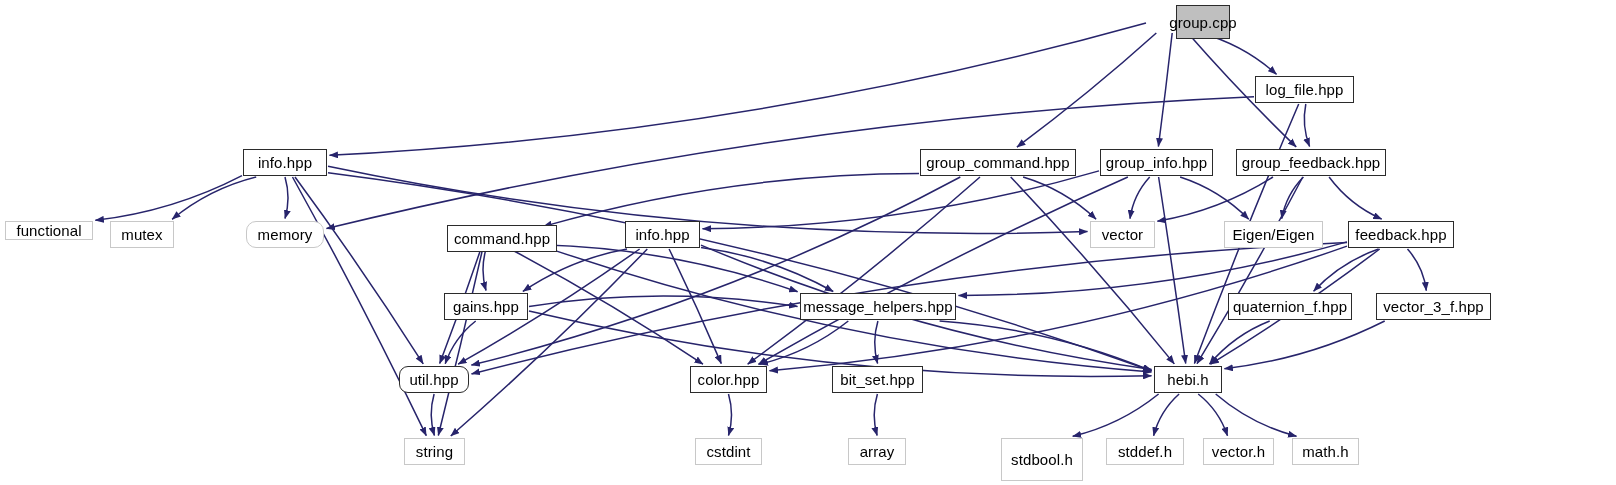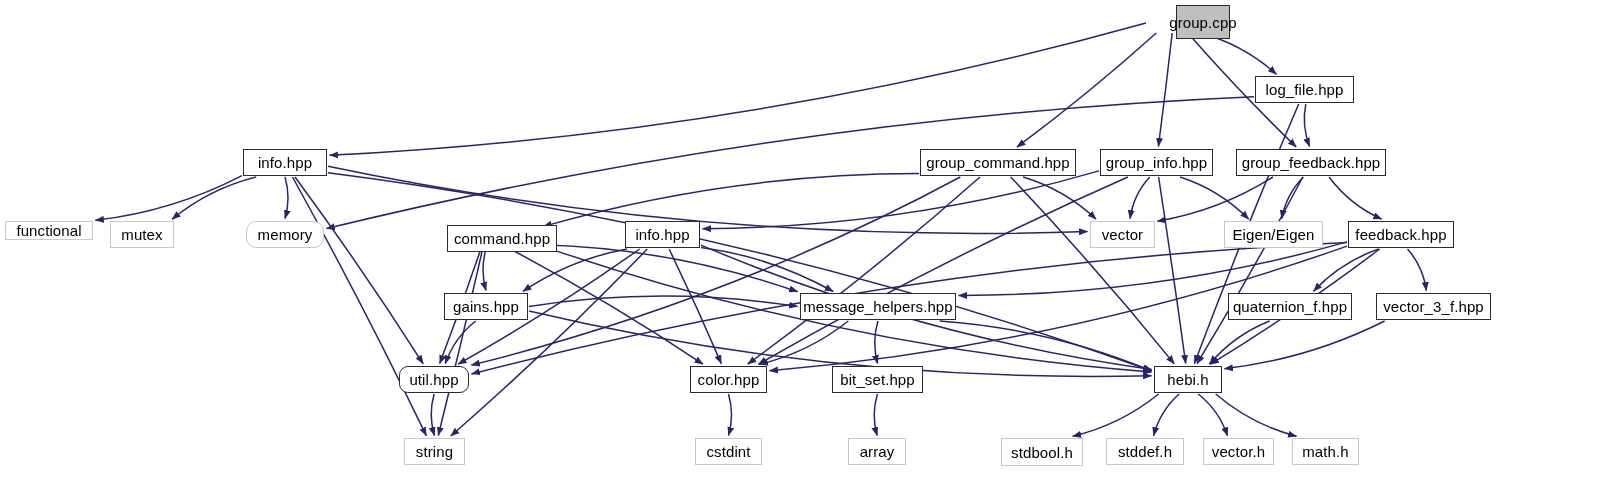--- a/index.html
+++ b/index.html
@@ -198,21 +198,21 @@
       </div>
       <div class="node system" style="left: 404px; top: 438px; width: 61px; height: 27px;">
         <span>string</span>
       </div>
       <div class="node system" style="left: 695px; top: 438px; width: 67px; height: 27px;">
         <span>cstdint</span>
       </div>
       <div class="node system" style="left: 848px; top: 438px; width: 58px; height: 27px;">
         <span>array</span>
       </div>
-      <div class="node system" style="left: 1001px; top: 438px; width: 82px; height: 28px;">
+      <div class="node system" style="left: 1001px; top: 438px; width: 82px; height: 43px;">
         <span>stdbool.h</span>
       </div>
       <div class="node system" style="left: 1106px; top: 438px; width: 78px; height: 27px;">
         <span>stddef.h</span>
       </div>
       <div class="node system" style="left: 1203px; top: 438px; width: 71px; height: 27px;">
         <span>vector.h</span>
       </div>
       <div class="node system" style="left: 1292px; top: 438px; width: 67px; height: 27px;">
         <span>math.h</span>

